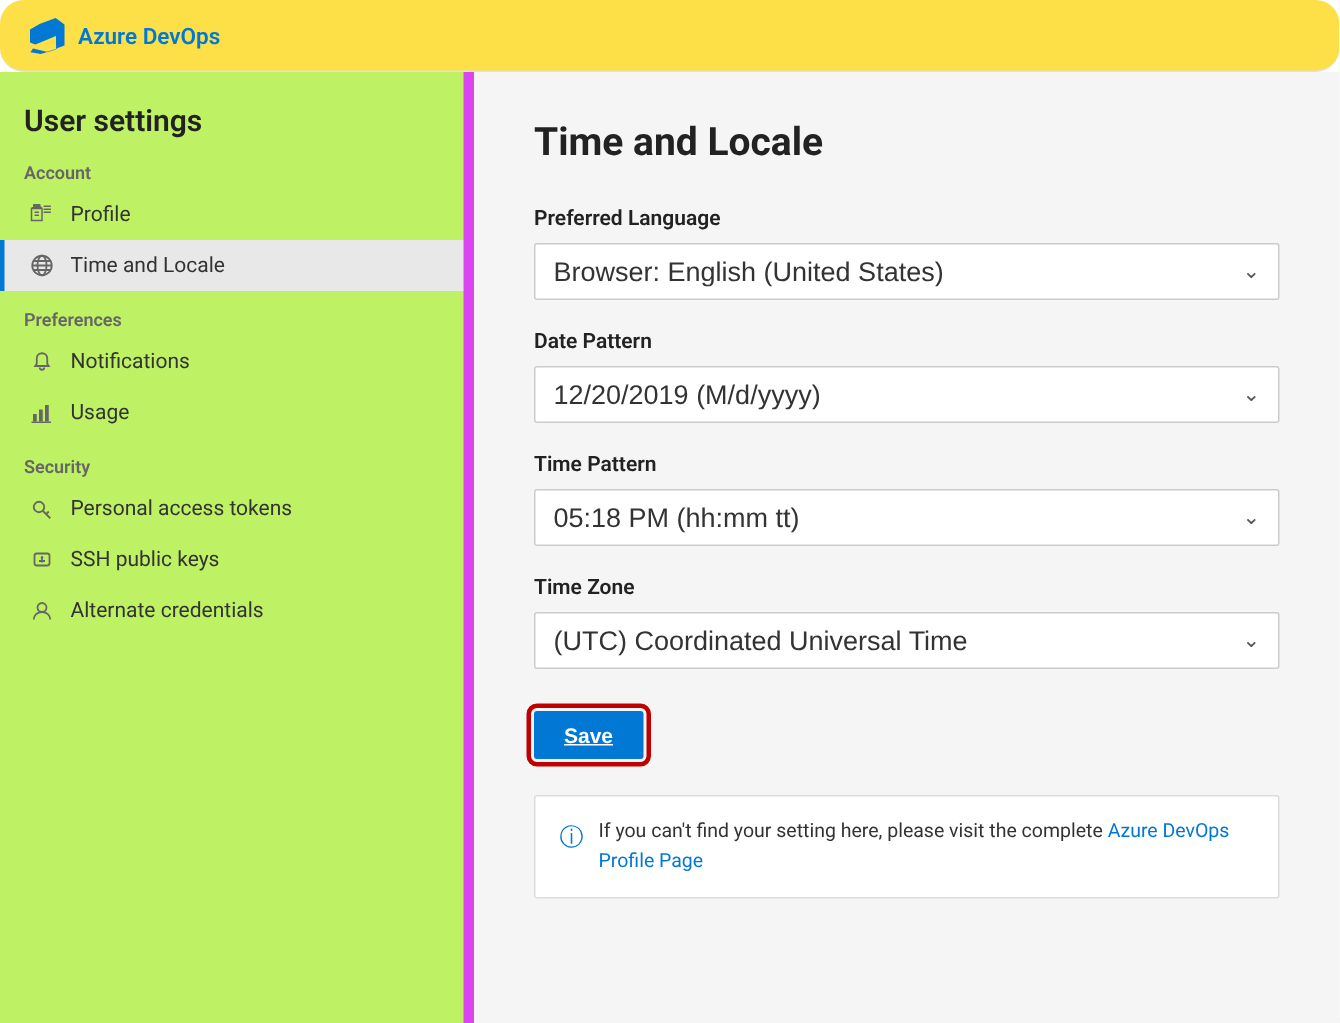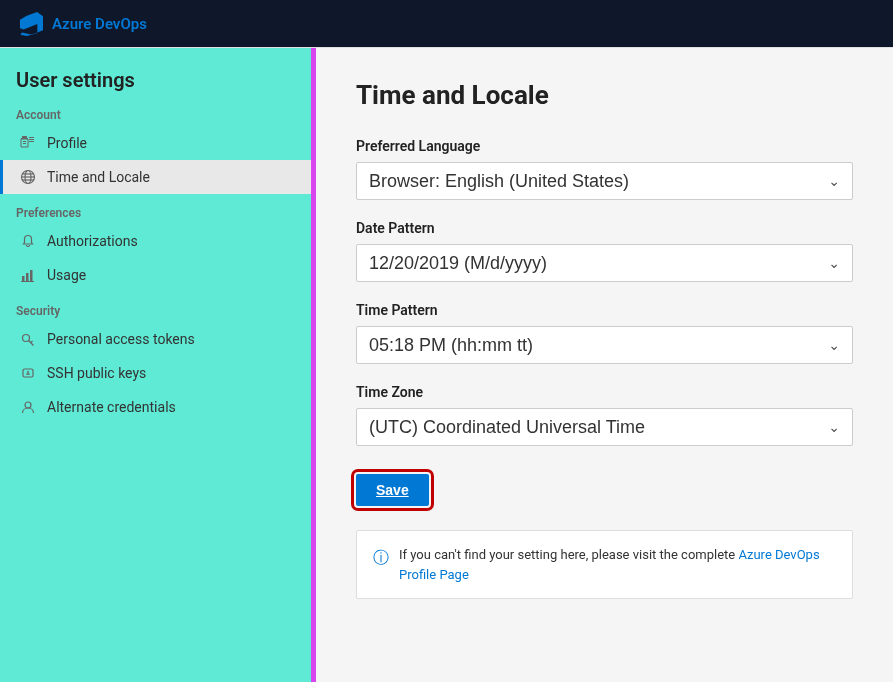--- a/index.html
+++ b/index.html
@@ -3,40 +3,41 @@
   <meta charset="utf-8">
   <style>
     * { box-sizing: border-box; margin: 0; padding: 0; }
     body { font-family: -apple-system, BlinkMacSystemFont, "Segoe UI", Roboto, sans-serif; font-size: 14px; color: #333; background: #fff; }
 
     
     .top-bar {
       display: flex; align-items: center;
       padding: 0 16px; height: 48px;
       border-bottom: 1px solid #e0e0e0;
-      background: #0f172a;
+      background: #fde047;
+      border-radius: 16px;
     }
     .top-bar-logo {
       display: flex; align-items: center; gap: 8px;
       font-size: 15px; font-weight: 600; color: #0078d4;
     }
     .azure-icon {
       width: 28px; height: 28px;
     }
 
     
     .layout {
       display: flex; height: calc(100vh - 48px);
     }
 
     
     .sidebar {
       width: 316px; min-width: 316px;
-      background: #5eead4;
-      border-right: 5px solid #d946ef;
+      background: #bef264;
+      border-right: 7px solid #d946ef;
       padding: 20px 0;
       overflow-y: auto;
     }
     .sidebar-title {
       font-size: 20px; font-weight: 600; color: #222;
       padding: 0 16px 4px 16px;
     }
     .sidebar-username {
       color: #a80000; font-size: 13px;
       padding: 0 16px 16px 16px;
@@ -187,21 +188,21 @@
     </div>
 
     <div class="sidebar-section-label">Preferences</div>
     <div class="sidebar-item">
       <span class="item-icon">
         <svg width="16" height="16" viewBox="0 0 16 16" fill="none" stroke="#666" stroke-width="1.2">
             <path d="M8 2.5C6 2.5 4.5 4 4.5 6v3.5l-1 1.5h9l-1-1.5V6C11.5 4 10 2.5 8 2.5z"></path>
             <path d="M6.5 12a1.5 1.5 0 003 0"></path>
           </svg>
       </span>
-      <span>Authorizations</span>
+      <span>Notifications</span>
     </div>
     <div class="sidebar-item">
       <span class="item-icon">
         <svg width="16" height="16" viewBox="0 0 16 16" fill="#666">
             <rect x="2" y="9" width="2.5" height="5"></rect>
             <rect x="6" y="6" width="2.5" height="8"></rect>
             <rect x="10" y="3" width="2.5" height="11"></rect>
             <rect x="1" y="14" width="13" height="1"></rect>
           </svg>
       </span>

